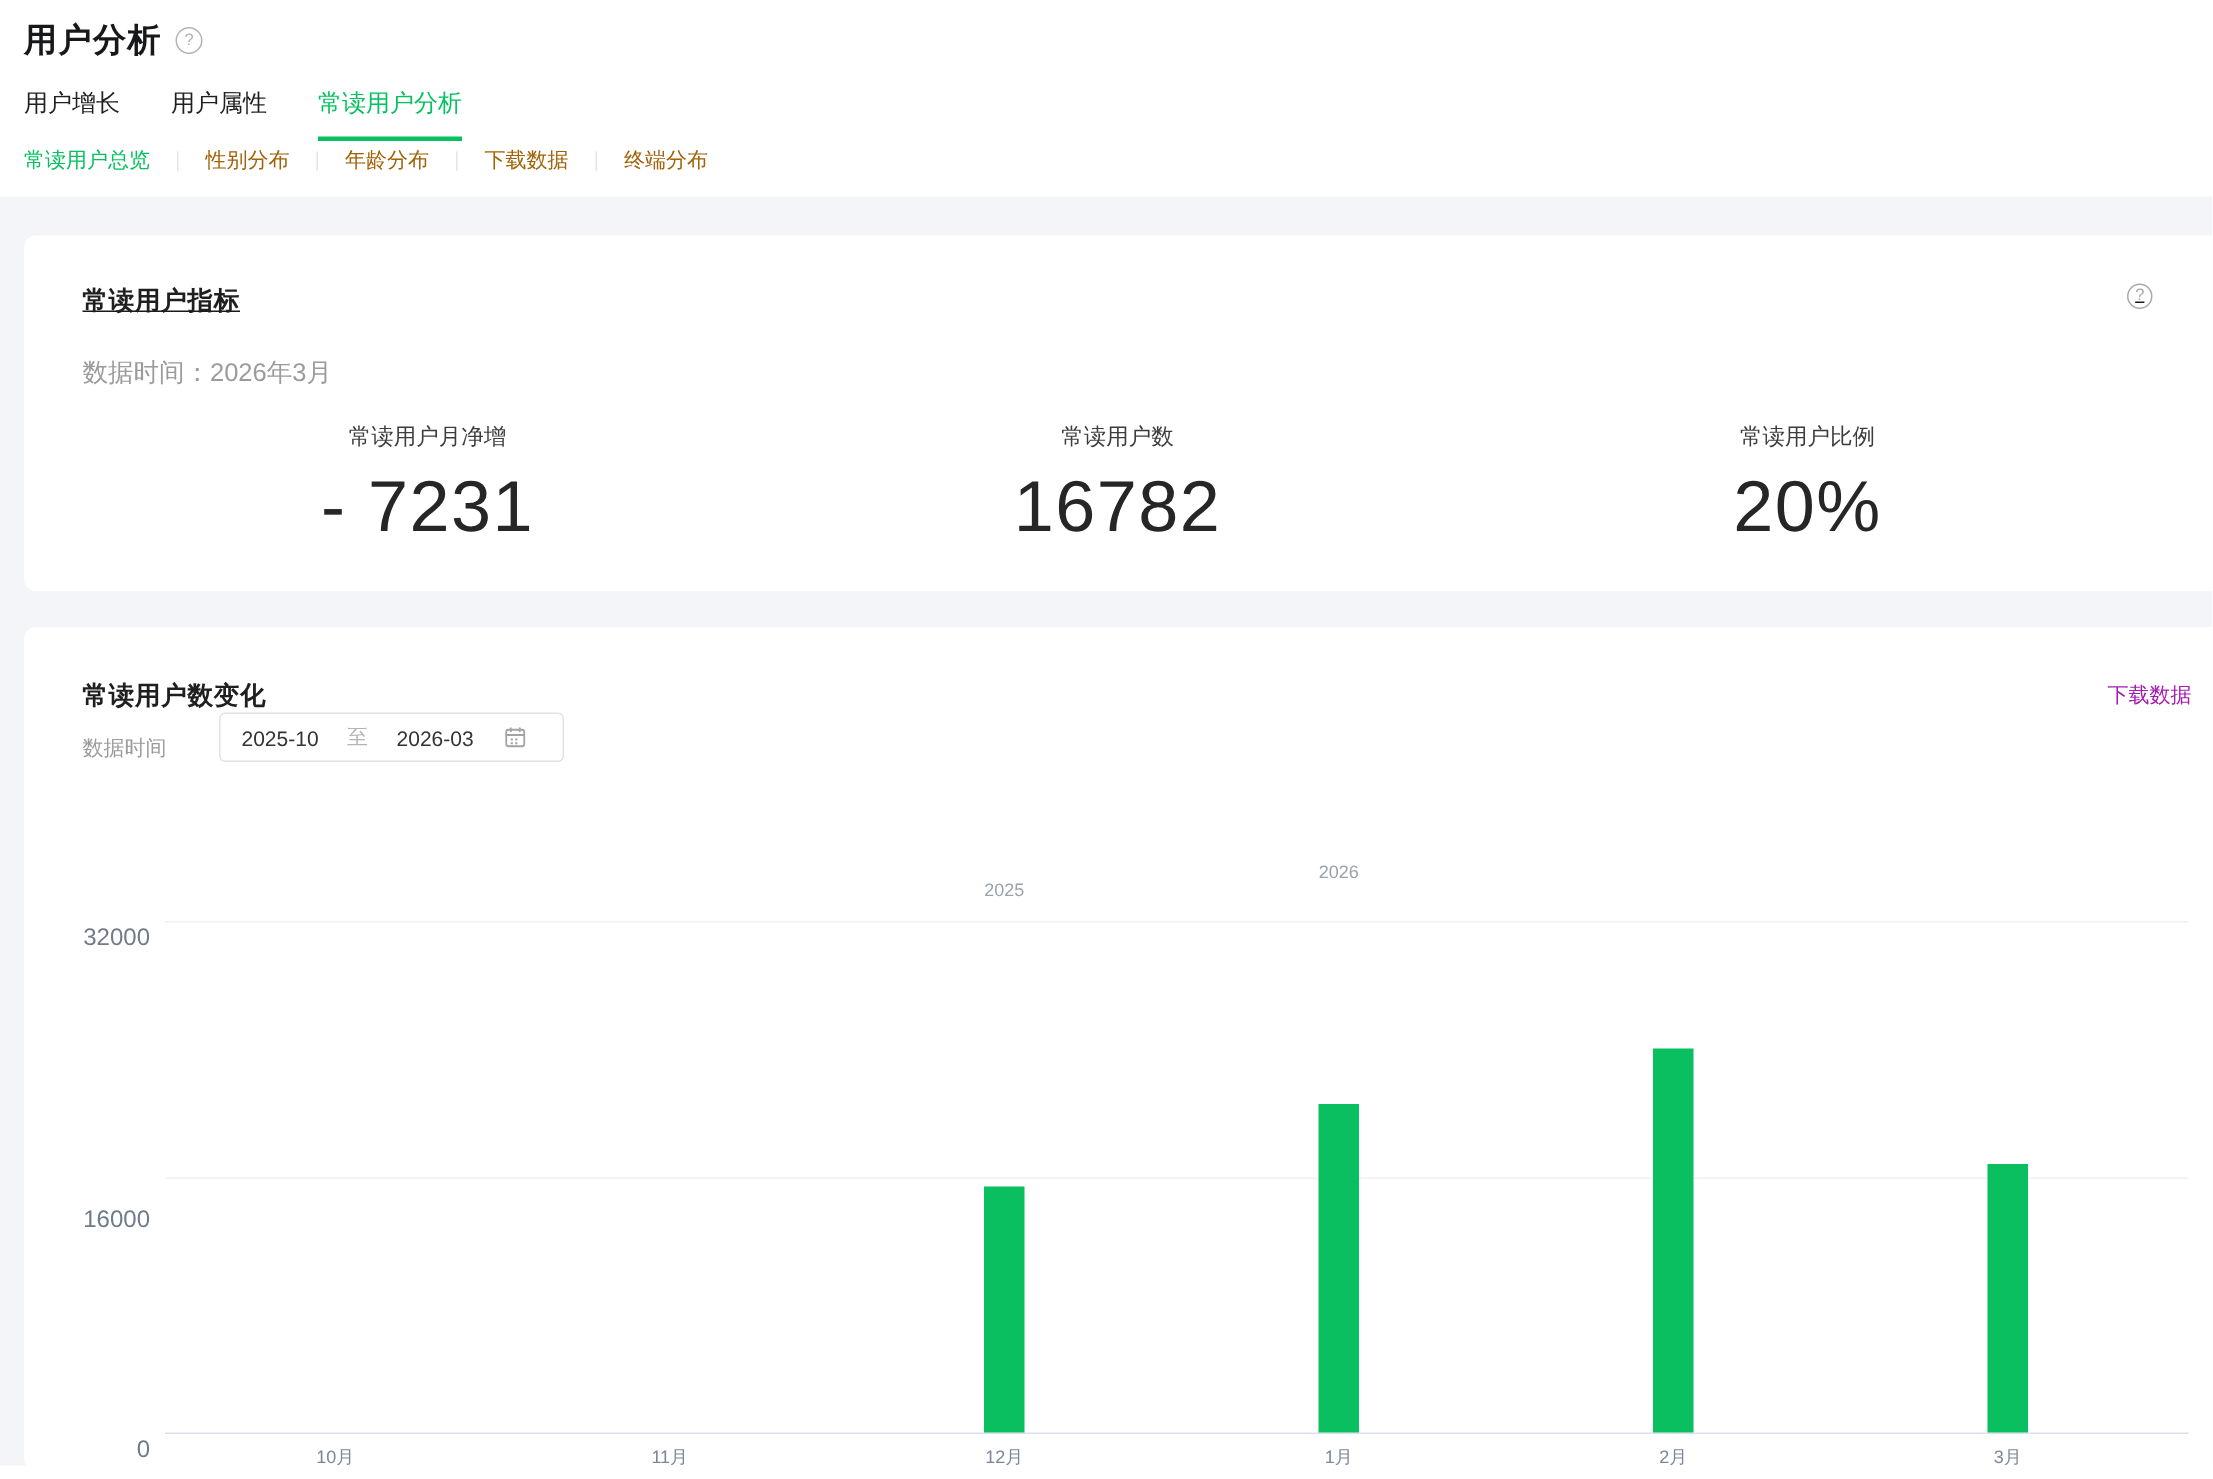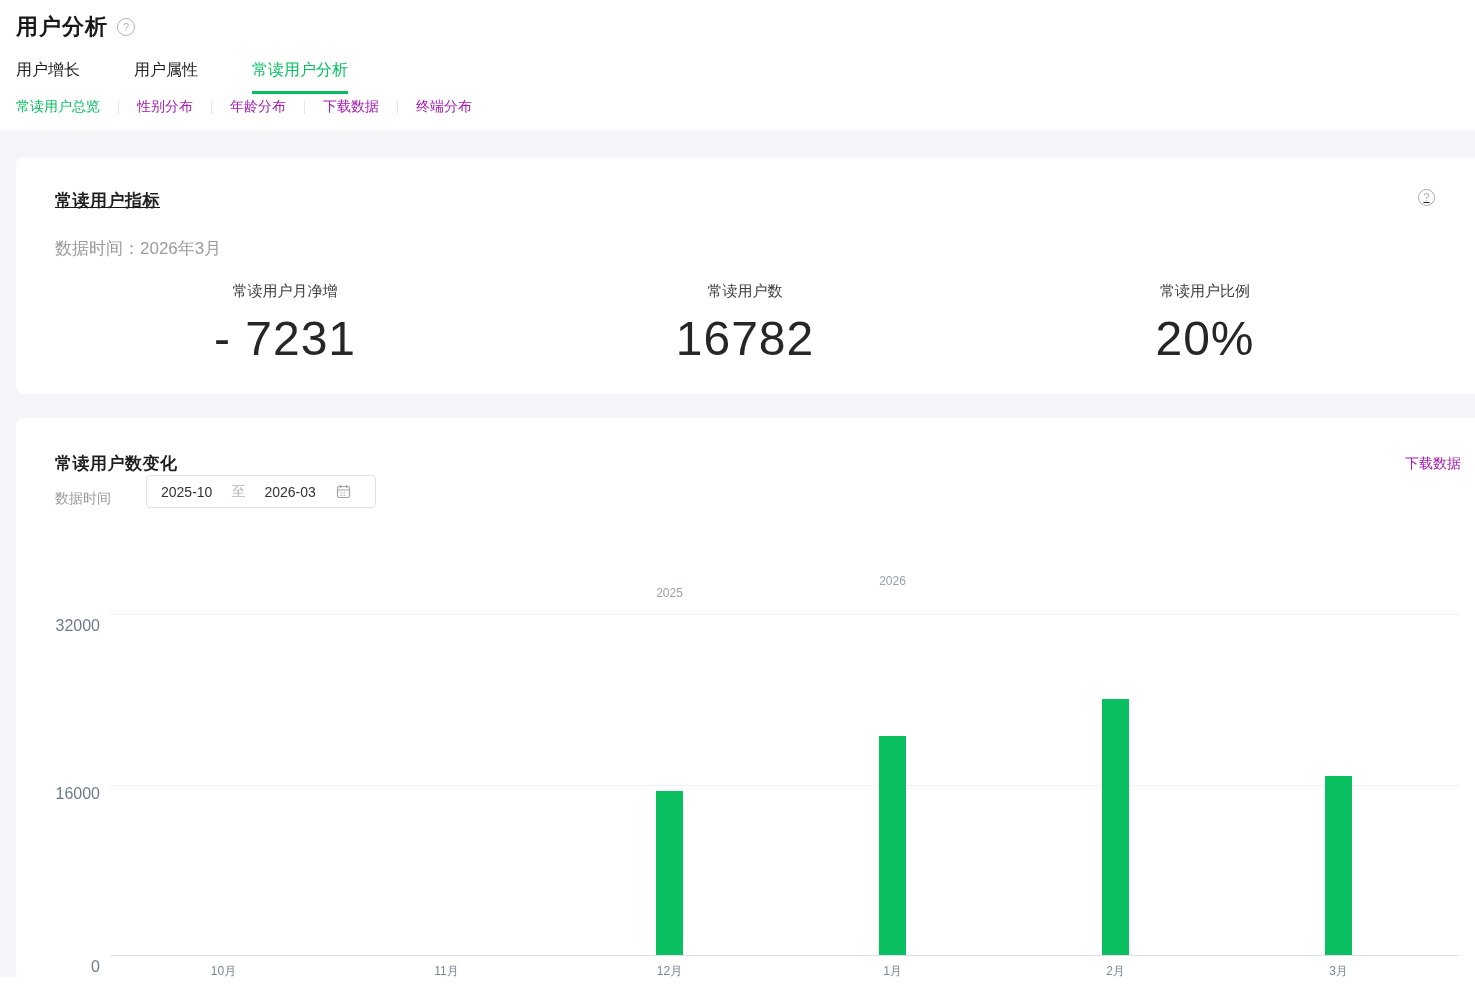--- a/index.html
+++ b/index.html
@@ -15,30 +15,30 @@
   .title-row { display: flex; align-items: center; height: 30px; }
   .page-title { font-size: 22px; font-weight: 600; color: #17181a; letter-spacing: 1px; }
   .help-circle {
     display: inline-flex; align-items: center; justify-content: center;
     width: 17px; height: 17px; border-radius: 50%;
     border: 1px solid #a9a9a9; color: #a9a9a9;
     font-size: 11px; line-height: 1; cursor: pointer;
   }
   .title-row .help-circle { margin-left: 9px; width: 18px; height: 18px; border-color: #b3b3b3; color: #b3b3b3; }
 
-  .tabs { display: flex; margin-top: 18px; gap: 20px; }
+  .tabs { display: flex; margin-top: 18px; }
   .tab {
     font-size: 16px; color: #1f1f1f; line-height: 20px;
     padding-bottom: 11px; margin-right: 34px; cursor: pointer;
     border-bottom: 3px solid transparent;
   }
   .tab.active { color: #07c160; border-bottom-color: #07c160; }
 
   .subnav { display: flex; align-items: center; margin-top: 3px; height: 20px; }
-  .subnav-item { font-size: 14px; color: #a21caf; cursor: pointer; }
+  .subnav-item { font-size: 14px; color: #a16207; cursor: pointer; }
   .subnav-item.active { color: #07c160; }
   .subnav .sep { width: 1px; height: 13px; background: #e4e4e4; margin: 0 18px; }
 
   
   .content { background: #f4f5f8; padding: 26px 0 0 16px; margin-top: 14px; height: 846px; }
   .card { background: #fff; border-radius: 8px 0 0 8px; width: 1459px; }
 
   
   .card-metrics { padding: 32px 40px 0 39px; height: 237px; }
   .card-title { font-size: 17px; font-weight: 600; color: #1f1f1f; letter-spacing: 0.5px; }
@@ -156,21 +156,21 @@
             <line x1="4.5" y1="11.5" x2="10.5" y2="11.5" stroke-dasharray="1.4 1.6"></line>
           </svg>
         </span>
       </div>
     </div>
 
     <div id="chart">
         <div class="gridline axis" style="top: 387px;"></div>
         <div class="ytick" style="top: 387px; left: 14px;">0</div>
         <div class="gridline" style="top: 216.5px;"></div>
-        <div class="ytick" style="top: 214px; left: 14px;">16000</div>
+        <div class="ytick" style="top: 234px; left: 14px;">16000</div>
         <div class="gridline" style="top: 46px;"></div>
         <div class="ytick" style="top: 46px; left: 14px;">32000</div>
         <div class="xlabel" style="left: 167.5px; top: 395px;">10月</div>
         <div class="xlabel" style="left: 390.5px; top: 395px;">11月</div>
         <div class="bar" title="12月: 15400" style="left: 640px; top: 223px; height: 164px; background: rgb(10, 191, 96);"></div>
         <div class="xlabel" style="left: 613.5px; top: 395px;">12月</div>
         <div class="bar" title="1月: 20550" style="left: 863px; top: 168px; height: 219px; background: rgb(10, 191, 96);"></div>
         <div class="xlabel" style="left: 836.5px; top: 395px;">1月</div>
         <div class="bar" title="2月: 24013" style="left: 1086px; top: 131px; height: 256px; background: rgb(10, 191, 96);"></div>
         <div class="xlabel" style="left: 1059.5px; top: 395px;">2月</div>

